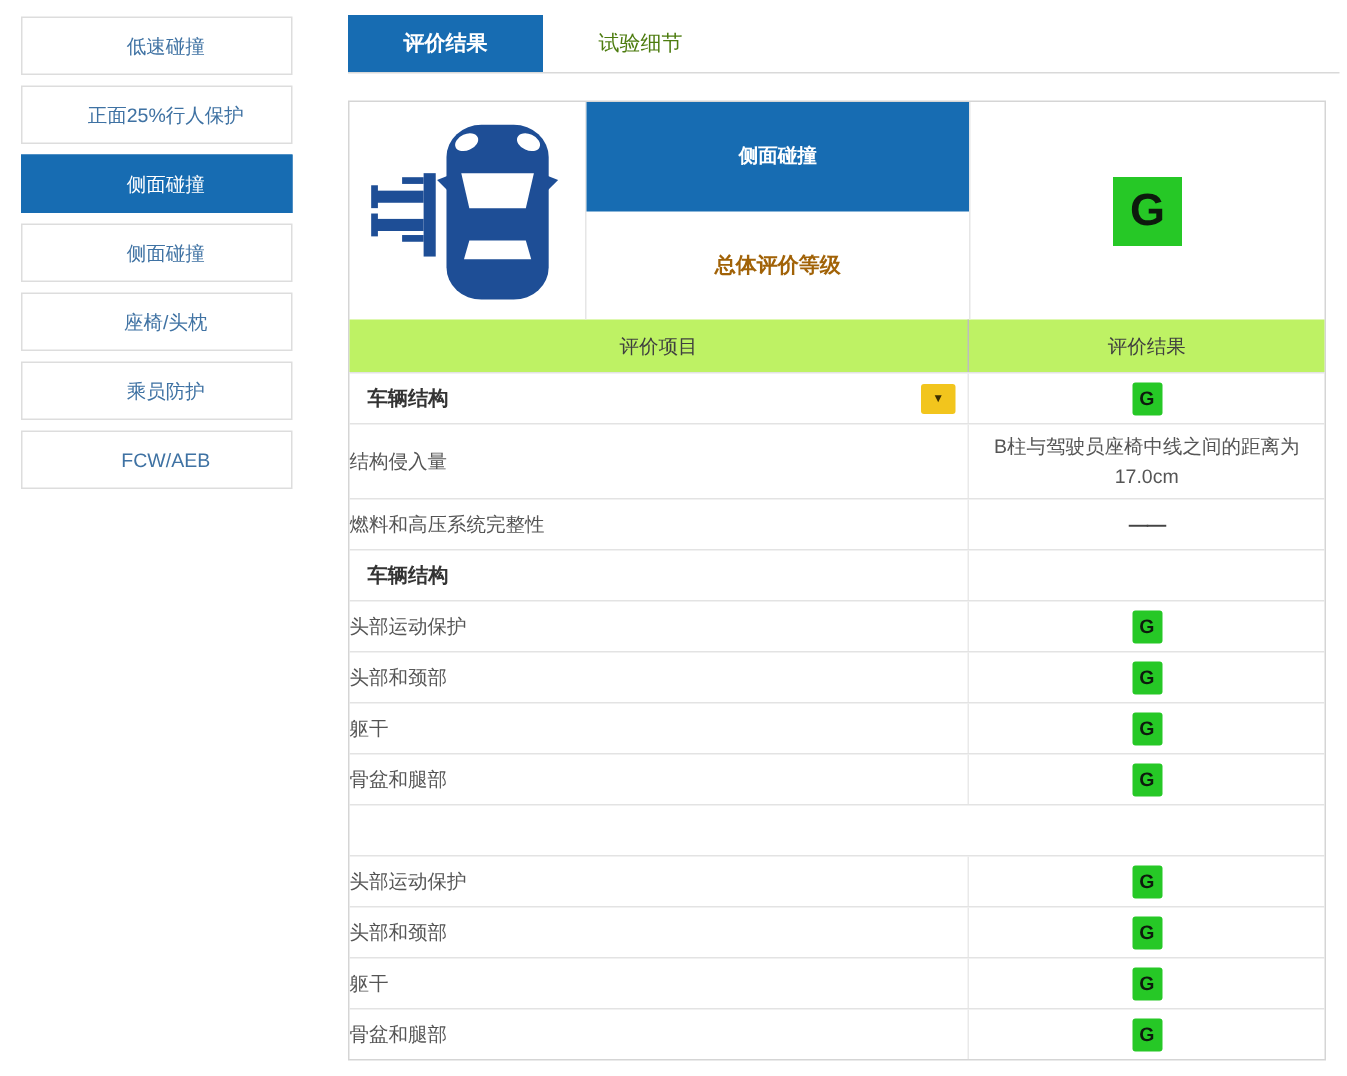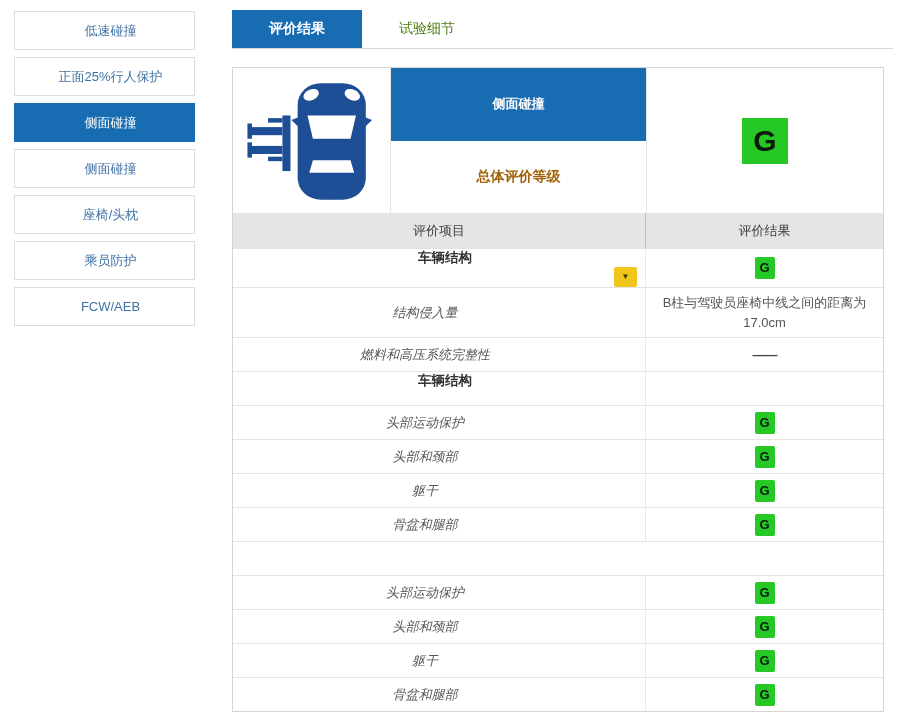--- a/index.html
+++ b/index.html
@@ -29,31 +29,31 @@
   .mid-cell { width:255px; display:flex; flex-direction:column; }
   .banner { height:50%; background:#176cb2; color:#fff; font-size:13px; font-weight:bold;
     display:flex; align-items:center; justify-content:center; }
   .overall-label { height:50%; display:flex; align-items:center; justify-content:center;
     font-size:14px; font-weight:bold; color:#a16207; }
   .rating-cell { flex:1; border-left:1px solid #e6e6e6;
     display:flex; align-items:center; justify-content:center; }
   .big-badge { width:46px; height:46px; background:#26c826; color:#0d1a0d;
     font-size:30px; font-weight:bold; display:flex; align-items:center; justify-content:center; }
 
-  .thead { display:flex; background:#e5e5e5; height:35px; }
+  .thead { display:flex; background:#bef264; height:35px; }
   .th { display:flex; align-items:center; justify-content:center;
     font-size:13px; color:#3f3f3f; }
   .th.c1 { width:413px; border-right:1px solid #bdbdbd; }
   .th.c2 { flex:1; }
 
   .row { display:flex; border-top:1px solid #e3e3e3; min-height:34px; }
   .cell-label { width:413px; border-right:1px solid #e9e9e9;
-    display:flex; align-items:center; font-size:13px;flex-direction:column; }
+    display:flex; align-items:center; font-size:13px; }
   .cell-label.section { padding-left:12px; font-weight:bold; color:#333; font-size:13.5px; }
-  .cell-label.sub { justify-content:center; padding-right:28px; color:#555;font-style:italic; }
+  .cell-label.sub { justify-content:flex-start; padding-right:28px; color:#555; }
   .cell-result { flex:1; display:flex; align-items:center; justify-content:center;
     text-align:center; font-size:13px; color:#555; padding:5px 14px; line-height:1.5; }
   .badge { width:20px; height:22px; background:#26c826; color:#0d1a0d; border-radius:2px;
     font-size:13px; font-weight:bold; display:flex; align-items:center; justify-content:center; }
   .dropdown-btn { margin-left:auto; margin-right:8px; width:23px; height:20px;
     background:#f2c51d; border:none; border-radius:2px; cursor:pointer;
     display:flex; align-items:center; justify-content:center;
     font-size:8px; color:#3d2f00; line-height:1; }
   .dash { color:#444; letter-spacing:-1px; font-weight:bold; }
 </style>

